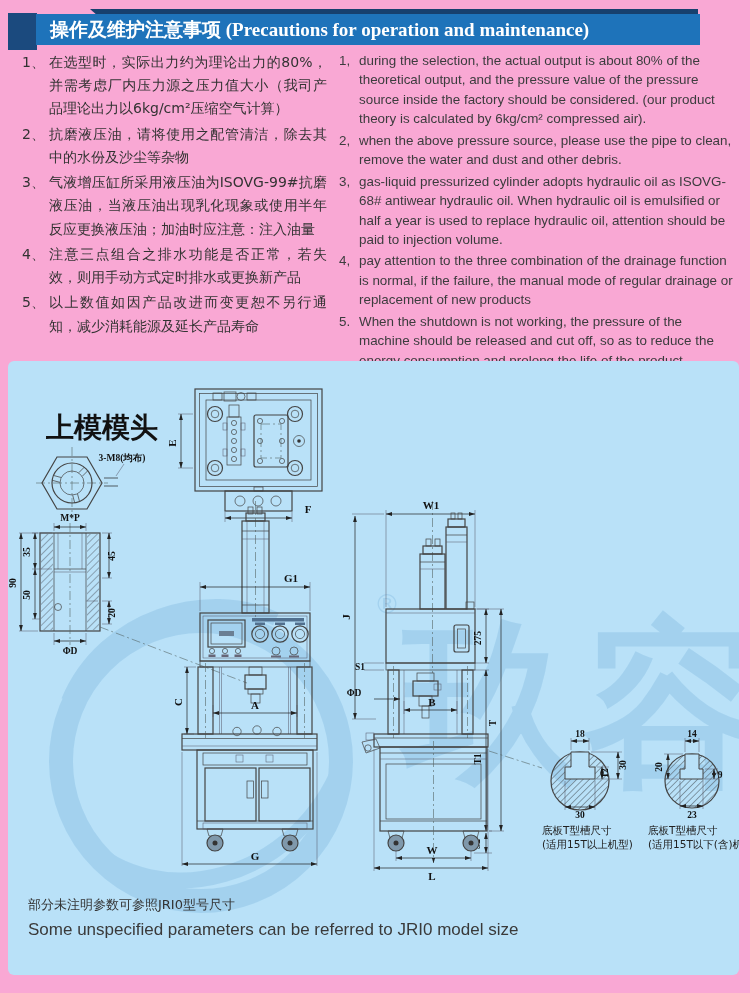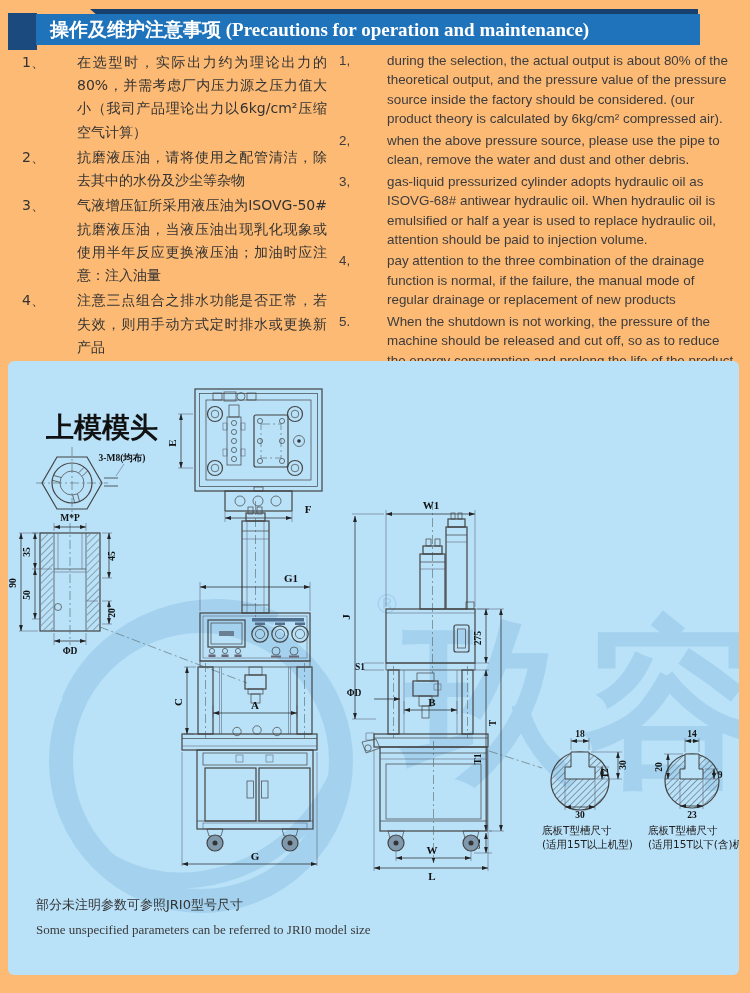--- a/index.html
+++ b/index.html
@@ -1,41 +1,41 @@
 <!DOCTYPE html>
 <html><head>
 <meta charset="utf-8">
 <style>
   html,body{margin:0;padding:0;background:#e8e8e8;}
-  .page{position:relative;width:750px;height:993px;background:#fdba74;overflow:hidden;
+  .page{position:relative;width:750px;height:993px;background:#f9a8d4;overflow:hidden;
         font-family:"DejaVu Sans",sans-serif;}
   
   .accent-sq{position:absolute;left:8px;top:13px;width:29px;height:37px;background:#1b4a7e;}
   .ribbon{position:absolute;left:90px;top:9px;width:608px;height:8px;background:#17406e;
           clip-path:polygon(1.5% 100%,0 0,100% 0,100% 100%);}
   .banner{position:absolute;left:36px;top:14px;width:664px;height:31px;background:#1e73ba;
           color:#fff;font:bold 19px "Liberation Serif",serif;line-height:31px;
           padding-left:14px;box-sizing:border-box;white-space:nowrap;}
   
   .cols{position:absolute;left:22px;top:51px;width:714px;display:flex;gap:12px;}
   .col-cn{width:305px;font-size:14px;line-height:1.66;color:#333;text-align:justify;
           font-family:"DejaVu Sans",sans-serif;}
   .col-en{width:397px;font-size:13.4px;line-height:1.45;color:#3c3c3e;
           font-family:"Liberation Sans",sans-serif;}
   .item{display:flex;margin-bottom:2px;}
   .num{flex:none;width:27px;}
   .col-en .num{width:20px;}
-  .txt{flex:1;margin-left:28px;}
+  .txt{flex:1;}
   
   .diagram-box{position:absolute;left:8px;top:361px;width:731px;height:614px;
                background:#b9e1f8;border-radius:6px;}
   .diagram-box svg{position:absolute;left:0;top:0;}
-  .dfooter{position:absolute;left:28px;top:534px;width:700px;}
+  .dfooter{position:absolute;left:20px;top:534px;width:700px;}
   .f-cn{font-size:13px;color:#333;line-height:20px;}
-  .f-en{font-size:13px;color:#3a3a3a;line-height:19px;font-family:Liberation Serif, serif;}
+  .f-en{font-size:17px;color:#3a3a3a;line-height:19px;font-family:Liberation Sans, sans-serif;}
   .f-gap{height:5px;}
   
   .s1{stroke:#444;stroke-width:1.2;fill:none;}
   .s2{stroke:#444;stroke-width:.7;fill:none;}
   .s3{stroke:#556;stroke-width:.5;fill:none;}
   .dim{stroke:#222;stroke-width:.7;fill:none;}
   .cl{stroke:#566;stroke-width:.6;fill:none;stroke-dasharray:9 3 2 3;}
   text.d{font:bold 9.5px "Liberation Serif",serif;fill:#111;text-anchor:middle;}
   text.dl{font:bold 11px "Liberation Serif",serif;fill:#111;text-anchor:middle;}
   text.cap{font:10.5px "DejaVu Sans",sans-serif;fill:#222;}
@@ -56,21 +56,21 @@
       <div class="item">
           <span class="num">1、</span>
           <span class="txt">在选型时，实际出力约为理论出力的80%，并需考虑厂内压力源之压力值大小（我司产品理论出力以6kg/cm²压缩空气计算）</span>
         </div>
       <div class="item">
           <span class="num">2、</span>
           <span class="txt">抗磨液压油，请将使用之配管清洁，除去其中的水份及沙尘等杂物</span>
         </div>
       <div class="item">
           <span class="num">3、</span>
-          <span class="txt">气液增压缸所采用液压油为ISOVG-50#抗磨液压油，当液压油出现乳化现象或使用半年反应更换液压油；加油时应注意：注入油量</span>
+          <span class="txt">气液增压缸所采用液压油为ISOVG-99#抗磨液压油，当液压油出现乳化现象或使用半年反应更换液压油；加油时应注意：注入油量</span>
         </div>
       <div class="item">
           <span class="num">4、</span>
           <span class="txt">注意三点组合之排水功能是否正常，若失效，则用手动方式定时排水或更换新产品</span>
         </div>
       <div class="item">
           <span class="num">5、</span>
           <span class="txt">以上数值如因产品改进而变更恕不另行通知，减少消耗能源及延长产品寿命</span>
         </div>
     </div>

